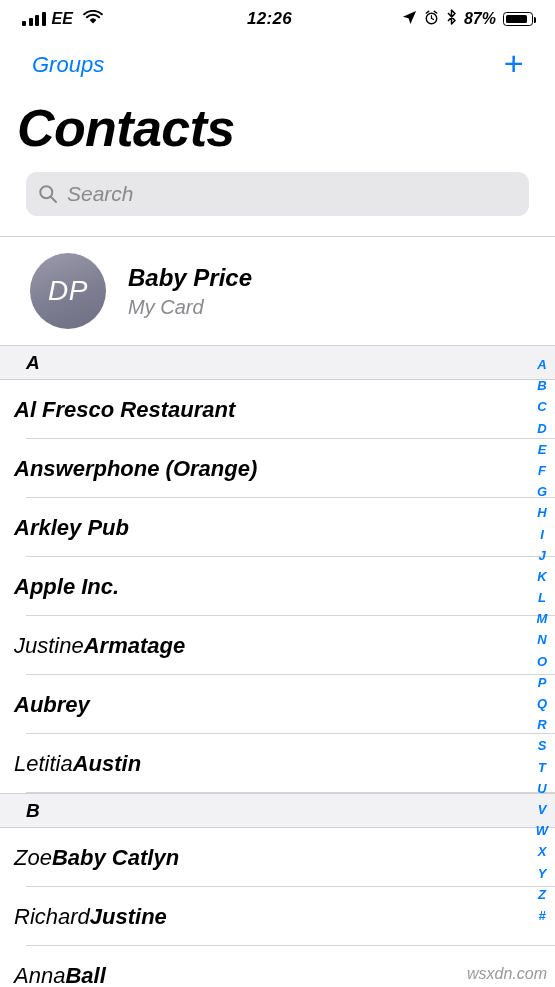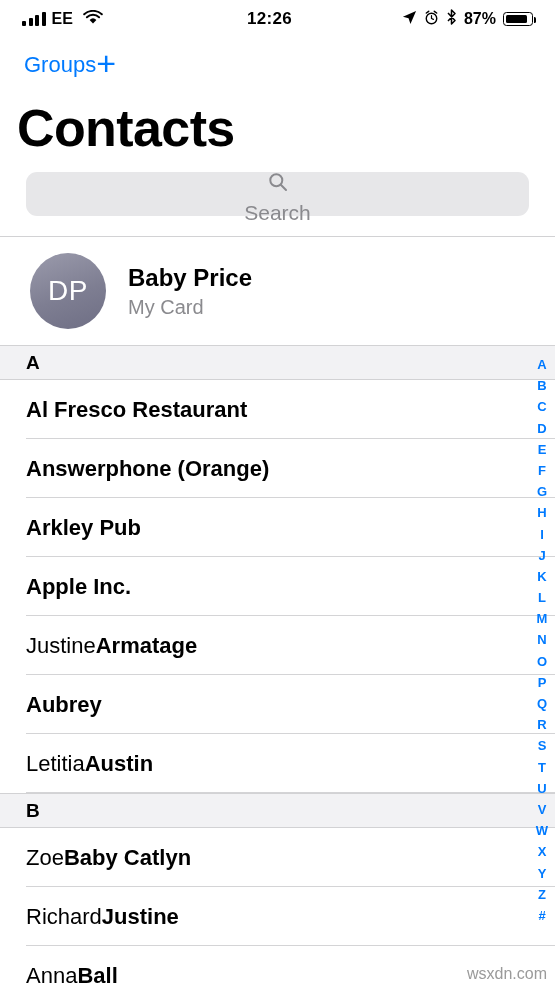--- a/index.html
+++ b/index.html
@@ -2,21 +2,21 @@
 <html><head>
 <meta charset="utf-8">
 <style>
   * { margin:0; padding:0; box-sizing:border-box; }
   html, body {
     width:555px; height:987px;
     font-family:"Liberation Sans", sans-serif;
     background:#ffffff;
     overflow:hidden;
   }
-  .phone { position:relative; width:555px; height:987px; background:#fff; }
+  .phone { position:relative; width:555px; height:987px; background:#fff;font-style:italic; }
 
   
   .statusbar {
     height:38px; display:flex; align-items:center;
     padding:0 22px; position:relative; background:#fff;
   }
   .sb-left { display:flex; align-items:center; gap:6px; }
   .signal { display:flex; align-items:flex-end; gap:2.5px; height:14px; }
   .signal i { width:4px; background:#000; border-radius:1px; display:block; }
   .signal i:nth-child(1){ height:5px; }
@@ -38,40 +38,40 @@
     position:relative; display:flex; align-items:center; padding:1.6px;
   }
   .batt:after {
     content:""; position:absolute; right:-4px; top:4px;
     width:2.5px; height:6px; background:#000; border-radius:0 1.5px 1.5px 0;
   }
   .batt span { display:block; height:100%; background:#000; border-radius:1.5px; }
 
   
   .navbar {
-    height:54px; display:flex; align-items:center; justify-content:flex-start;
-    padding:0 24px; background:#fff;
+    height:54px; display:flex; align-items:center; justify-content:space-between;
+    padding:0 32px; background:#fff;
   }
   .nav-groups { font-size:22px; color:#007aff; }
   .nav-plus {
     font-size:34px; color:#007aff; line-height:1; font-weight:300;
     padding-bottom:4px;
   }
 
   
   .big-title {
     font-size:52px; font-weight:bold; color:#000;
     padding:6px 26px 14px 17px; letter-spacing:-.6px;
   }
 
   
   .search-wrap { padding:0 26px 20px 26px; background:#fff; }
   .search {
     height:44px; background:#e7e7e9; border-radius:11px;
-    display:flex; align-items:center; padding:0 12px; gap:9px;flex-direction:column;
+    display:flex; align-items:center; padding:0 12px; gap:9px;
   }
   .search-icon { width:20px; height:20px; flex:0 0 auto; }
   .search-ph { font-size:21px; color:#8a8a8e; }
 
   .hairline { height:1px; background:#d2d2d4; width:100%; }
 
   
   .mycard {
     display:flex; align-items:center; gap:22px;
     padding:16px 26px 16px 30px; background:#fff;
@@ -88,21 +88,21 @@
 
   
   .list { background:#fff; }
   .section-hdr {
     background:#f2f2f4; padding:6px 26px; font-size:19px;
     font-weight:bold; color:#000; height:35px; display:flex; align-items:center;
     border-top:1px solid #d2d2d4; border-bottom:1px solid #d2d2d4;
   }
   .row {
     height:59px; display:flex; align-items:center;
-    padding:0 26px; font-size:22px; color:#000;
+    padding:0 14px; font-size:22px; color:#000;
     position:relative;
   }
   .row:after {
     content:""; position:absolute; left:26px; right:0; bottom:0;
     height:1px; background:#d4d4d6;
   }
   .row .b { font-weight:bold; }
   .row .n { font-weight:normal; }
 
   

